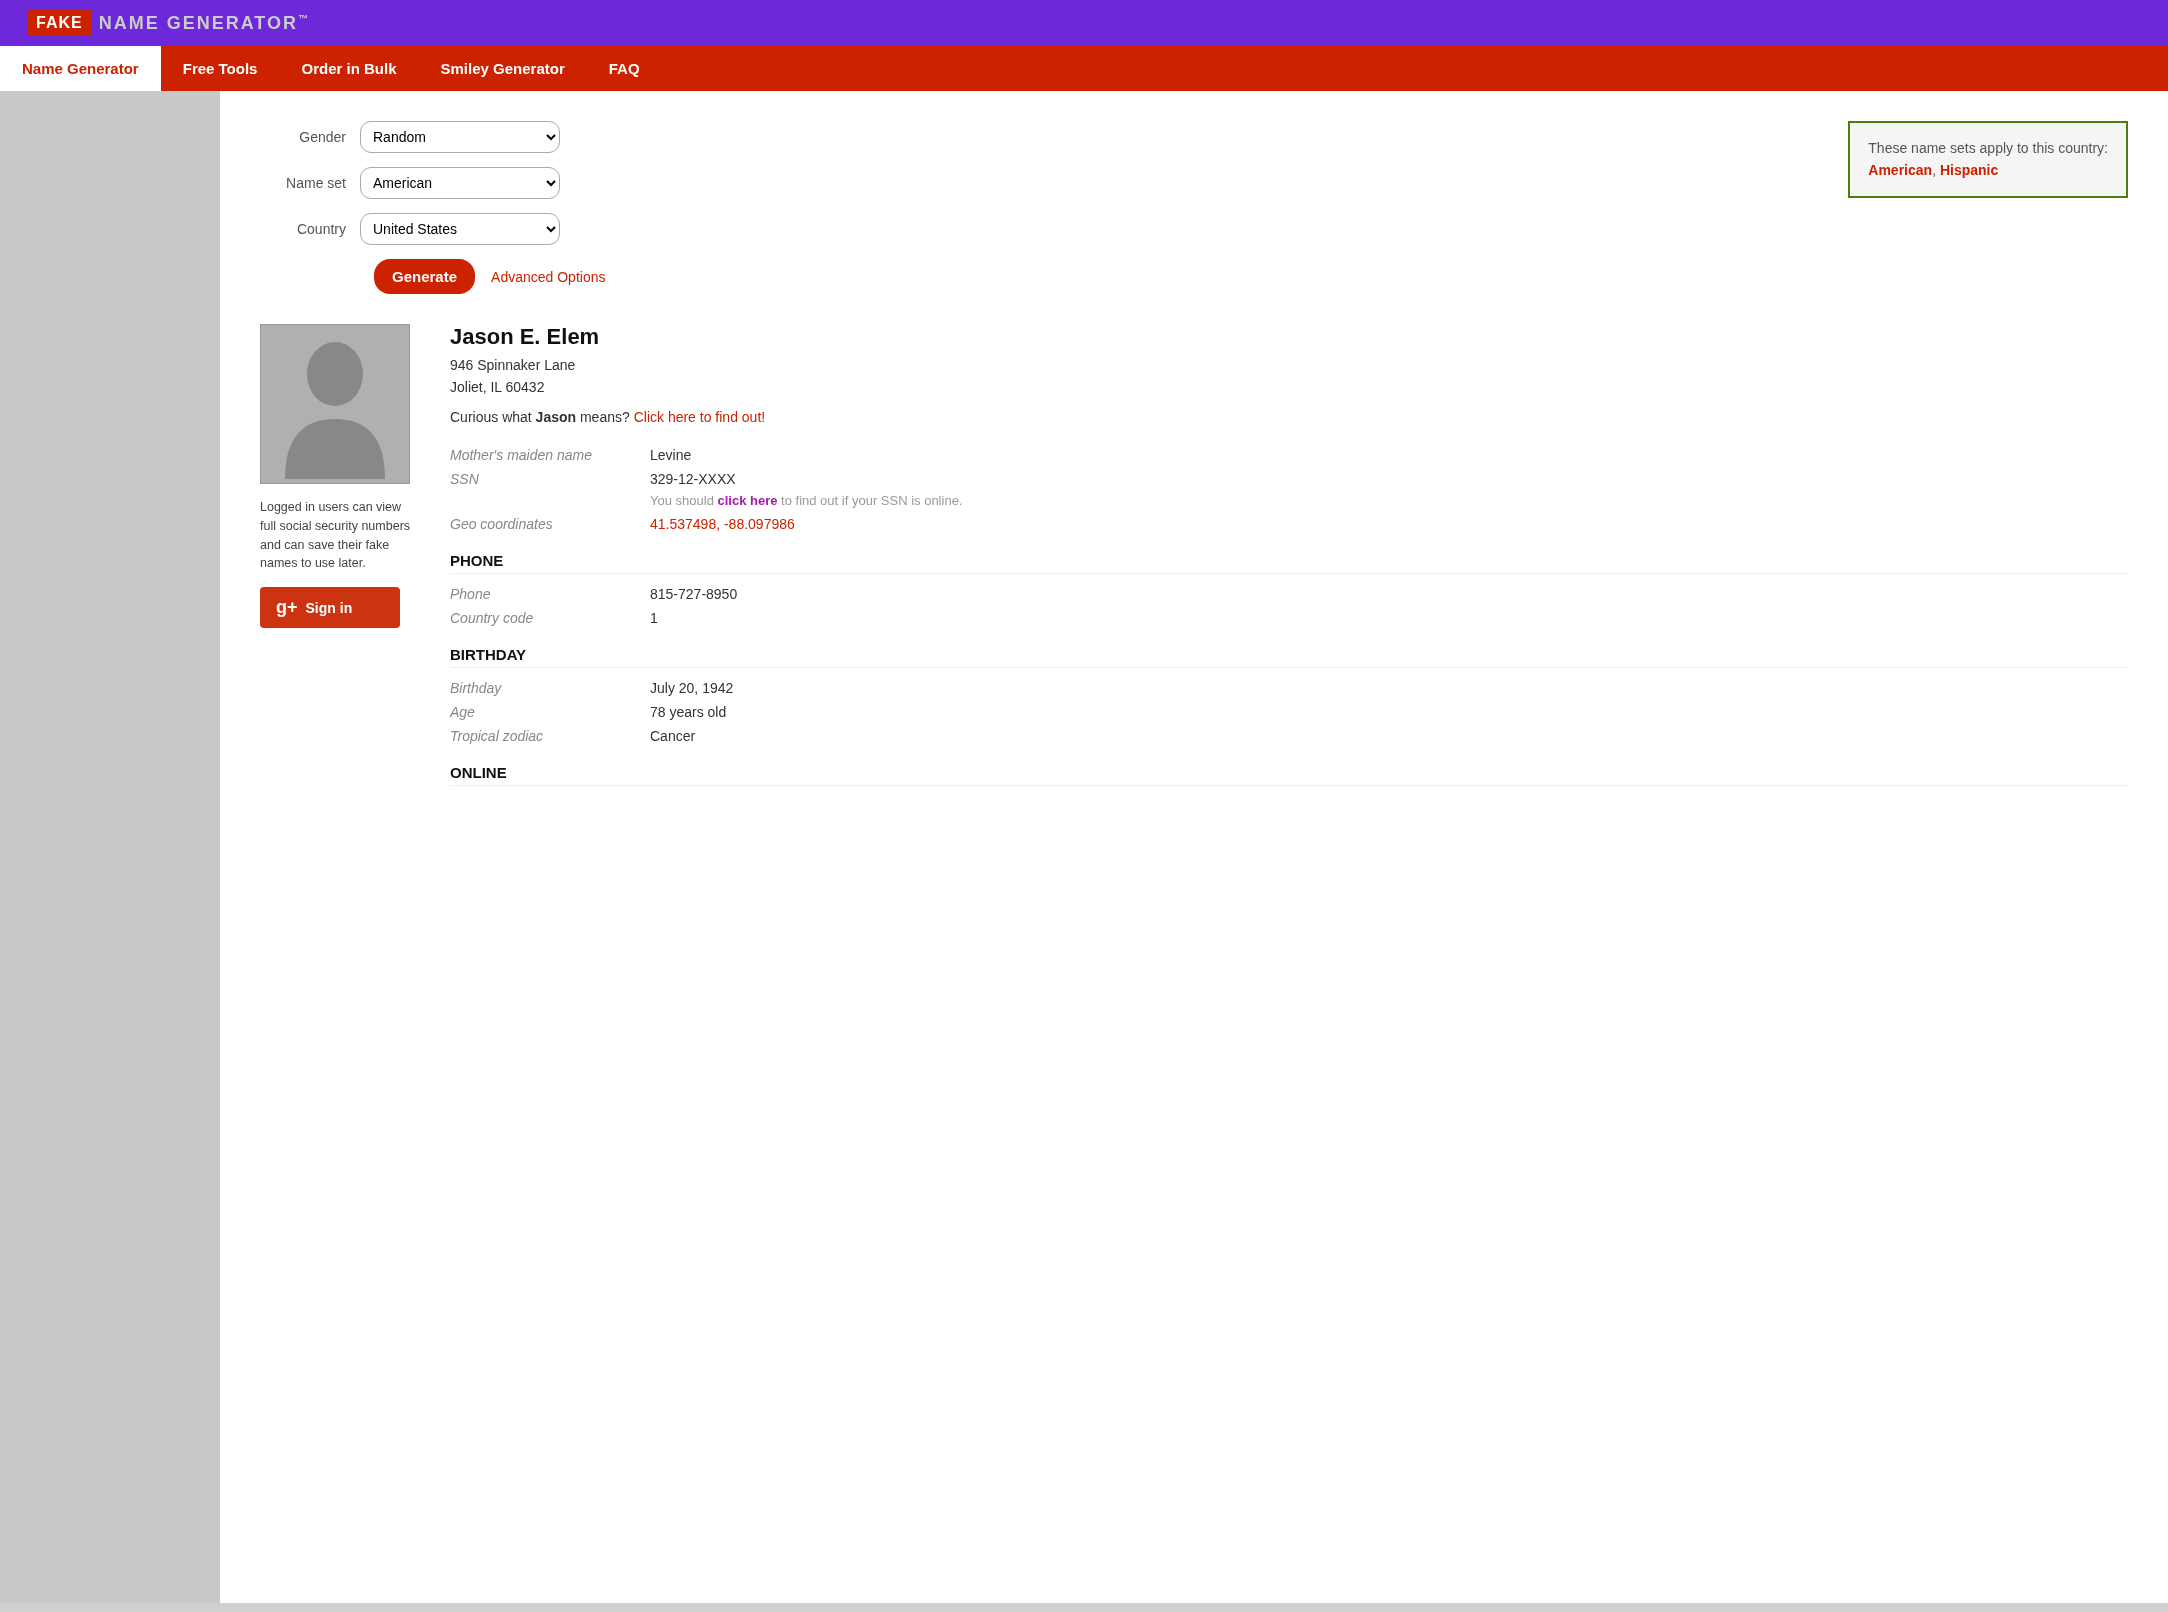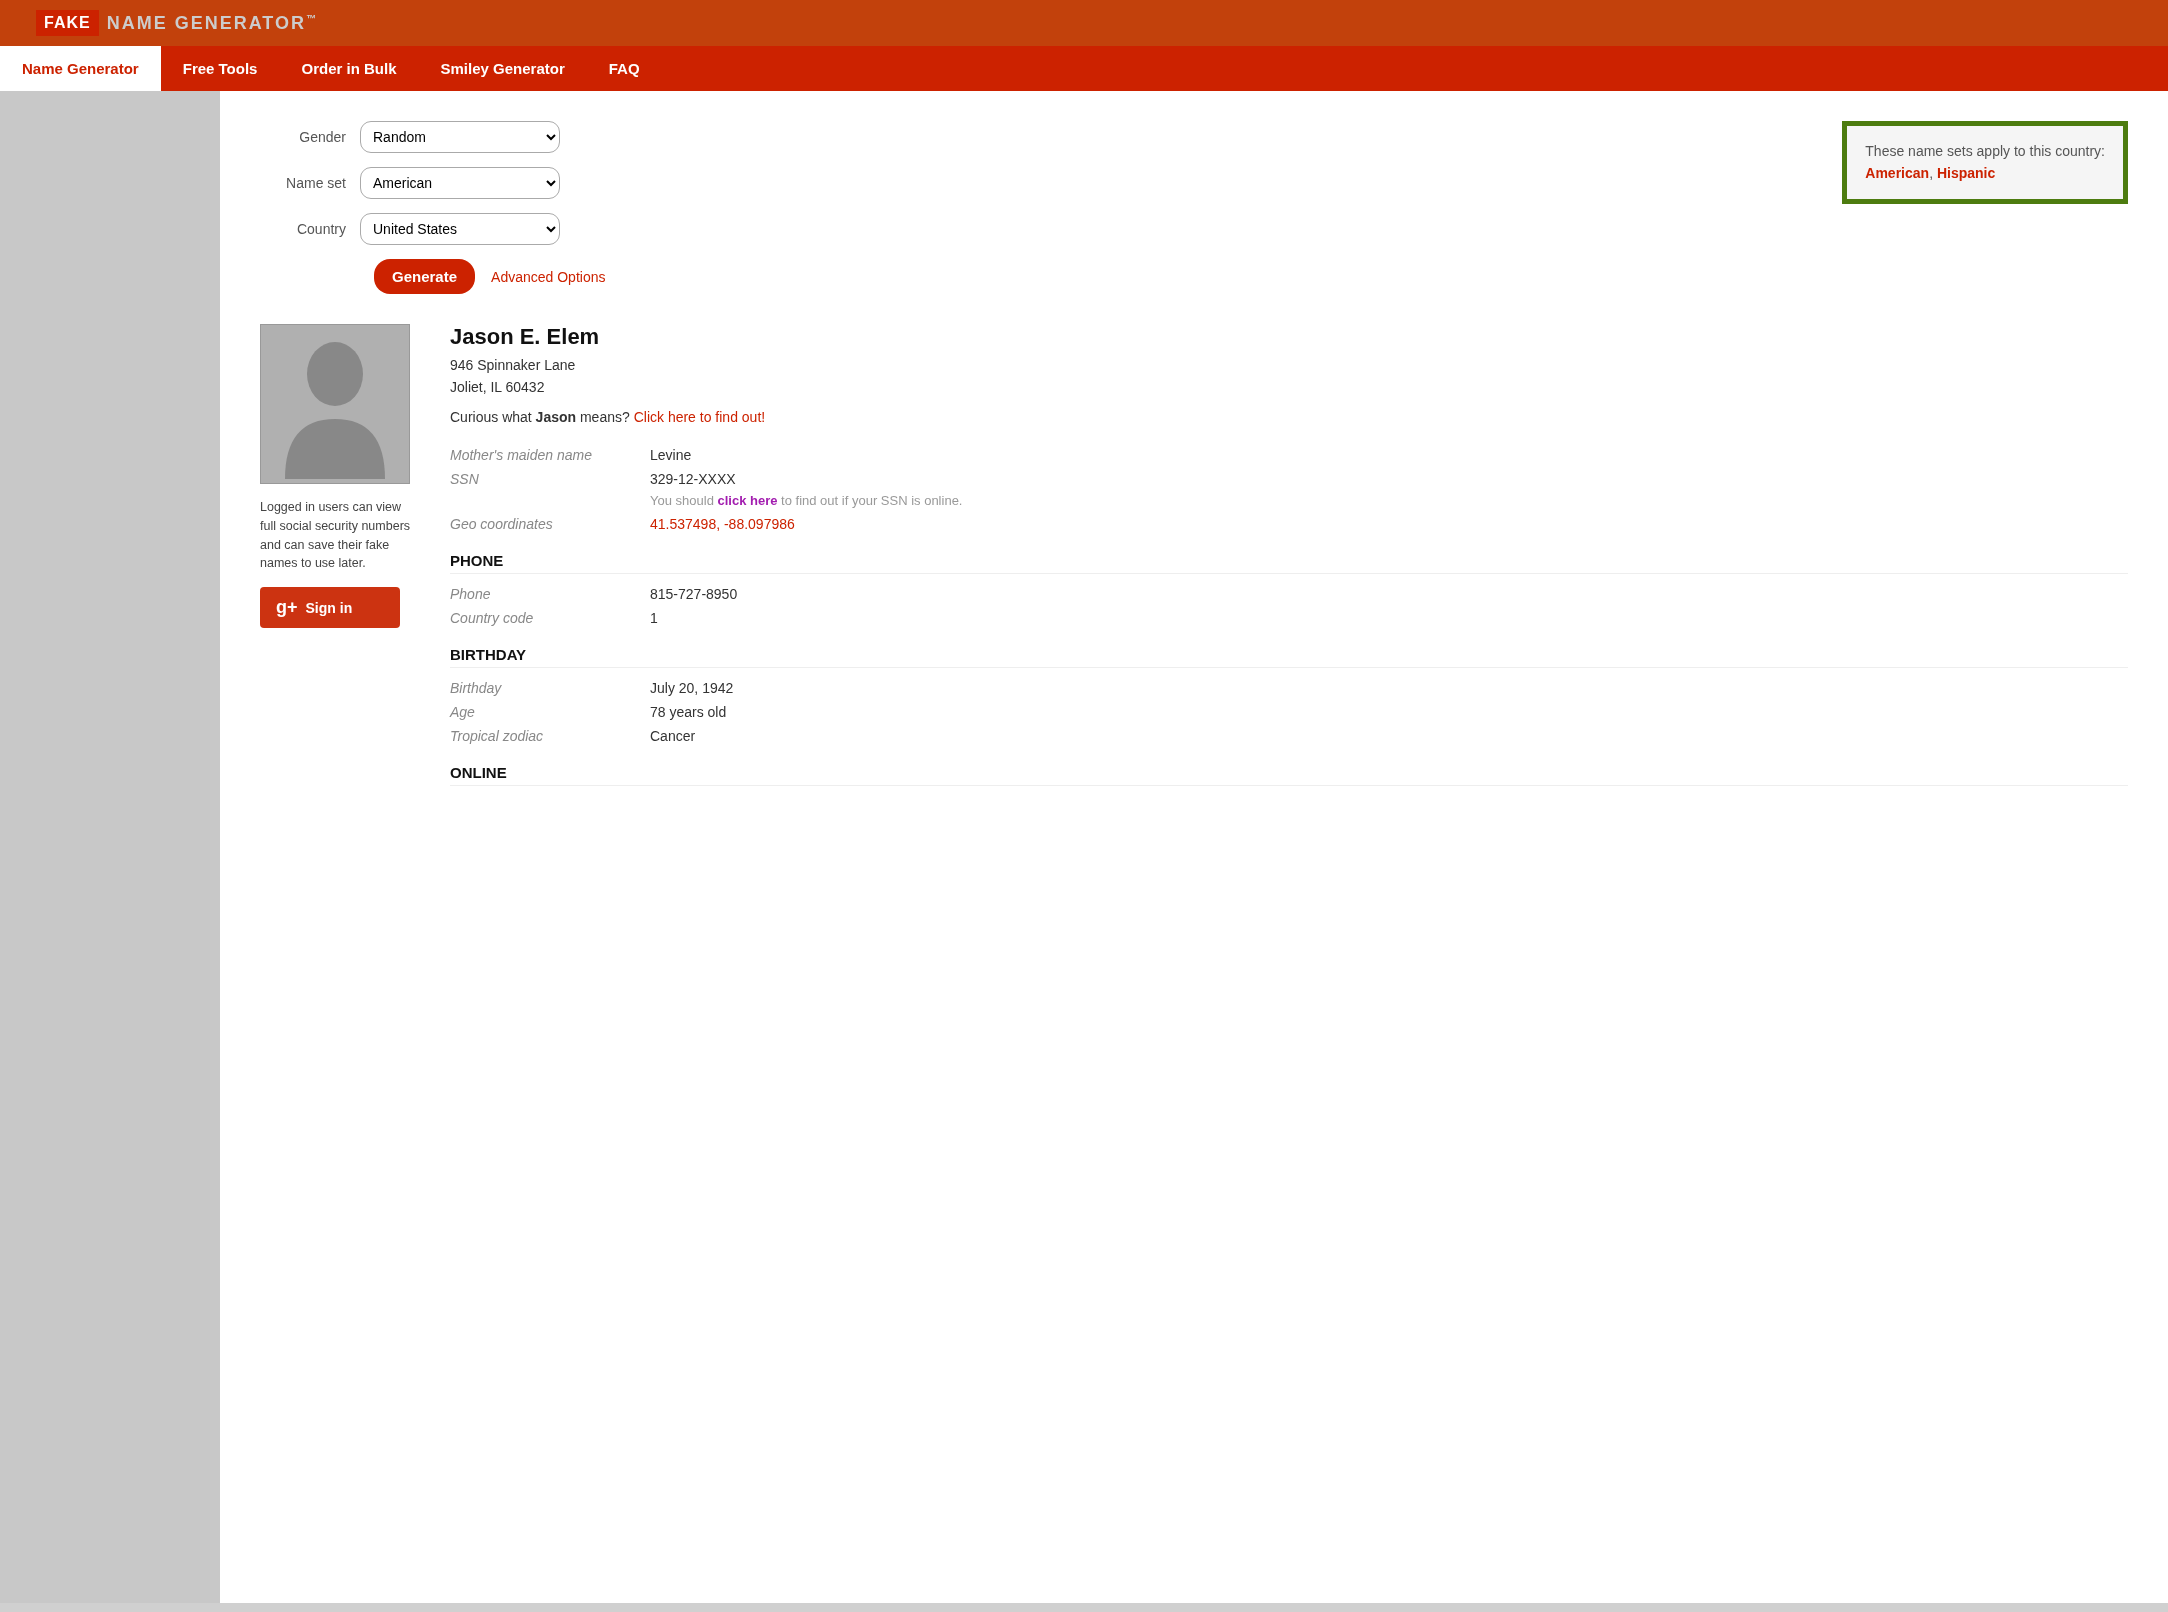--- a/index.html
+++ b/index.html
@@ -1,21 +1,21 @@
 <!DOCTYPE html>
 <html><head>
   <meta charset="utf-8">
   <style>
     * { margin: 0; padding: 0; box-sizing: border-box; }
     body { font-family: Arial, sans-serif; background: #d0d0d0; font-size: 14px; color: #333; }
 
     
     .top-bar {
-      background: #c2410c;
-      padding: 10px 36px;
+      background: #6d28d9;
+      padding: 10px 28px;
       display: flex;
       align-items: center;
     }
     .logo-box {
       background: #cc2200;
       color: white;
       font-weight: 900;
       font-size: 16px;
       padding: 4px 8px;
       margin-right: 8px;
@@ -121,21 +121,21 @@
     .advanced-link {
       color: #cc2200;
       text-decoration: none;
       font-size: 14px;
       cursor: pointer;
     }
 
     
     .name-sets-box {
       background: #f5f5f5;
-      border: 5px solid #4d7c0f;
+      border: 2px solid #4d7c0f;
       padding: 14px 18px;
       font-size: 14px;
       color: #555;
       max-width: 300px;
       line-height: 1.6;
       height: fit-content;
     }
     .name-sets-link {
       color: #cc2200;
       text-decoration: none;

